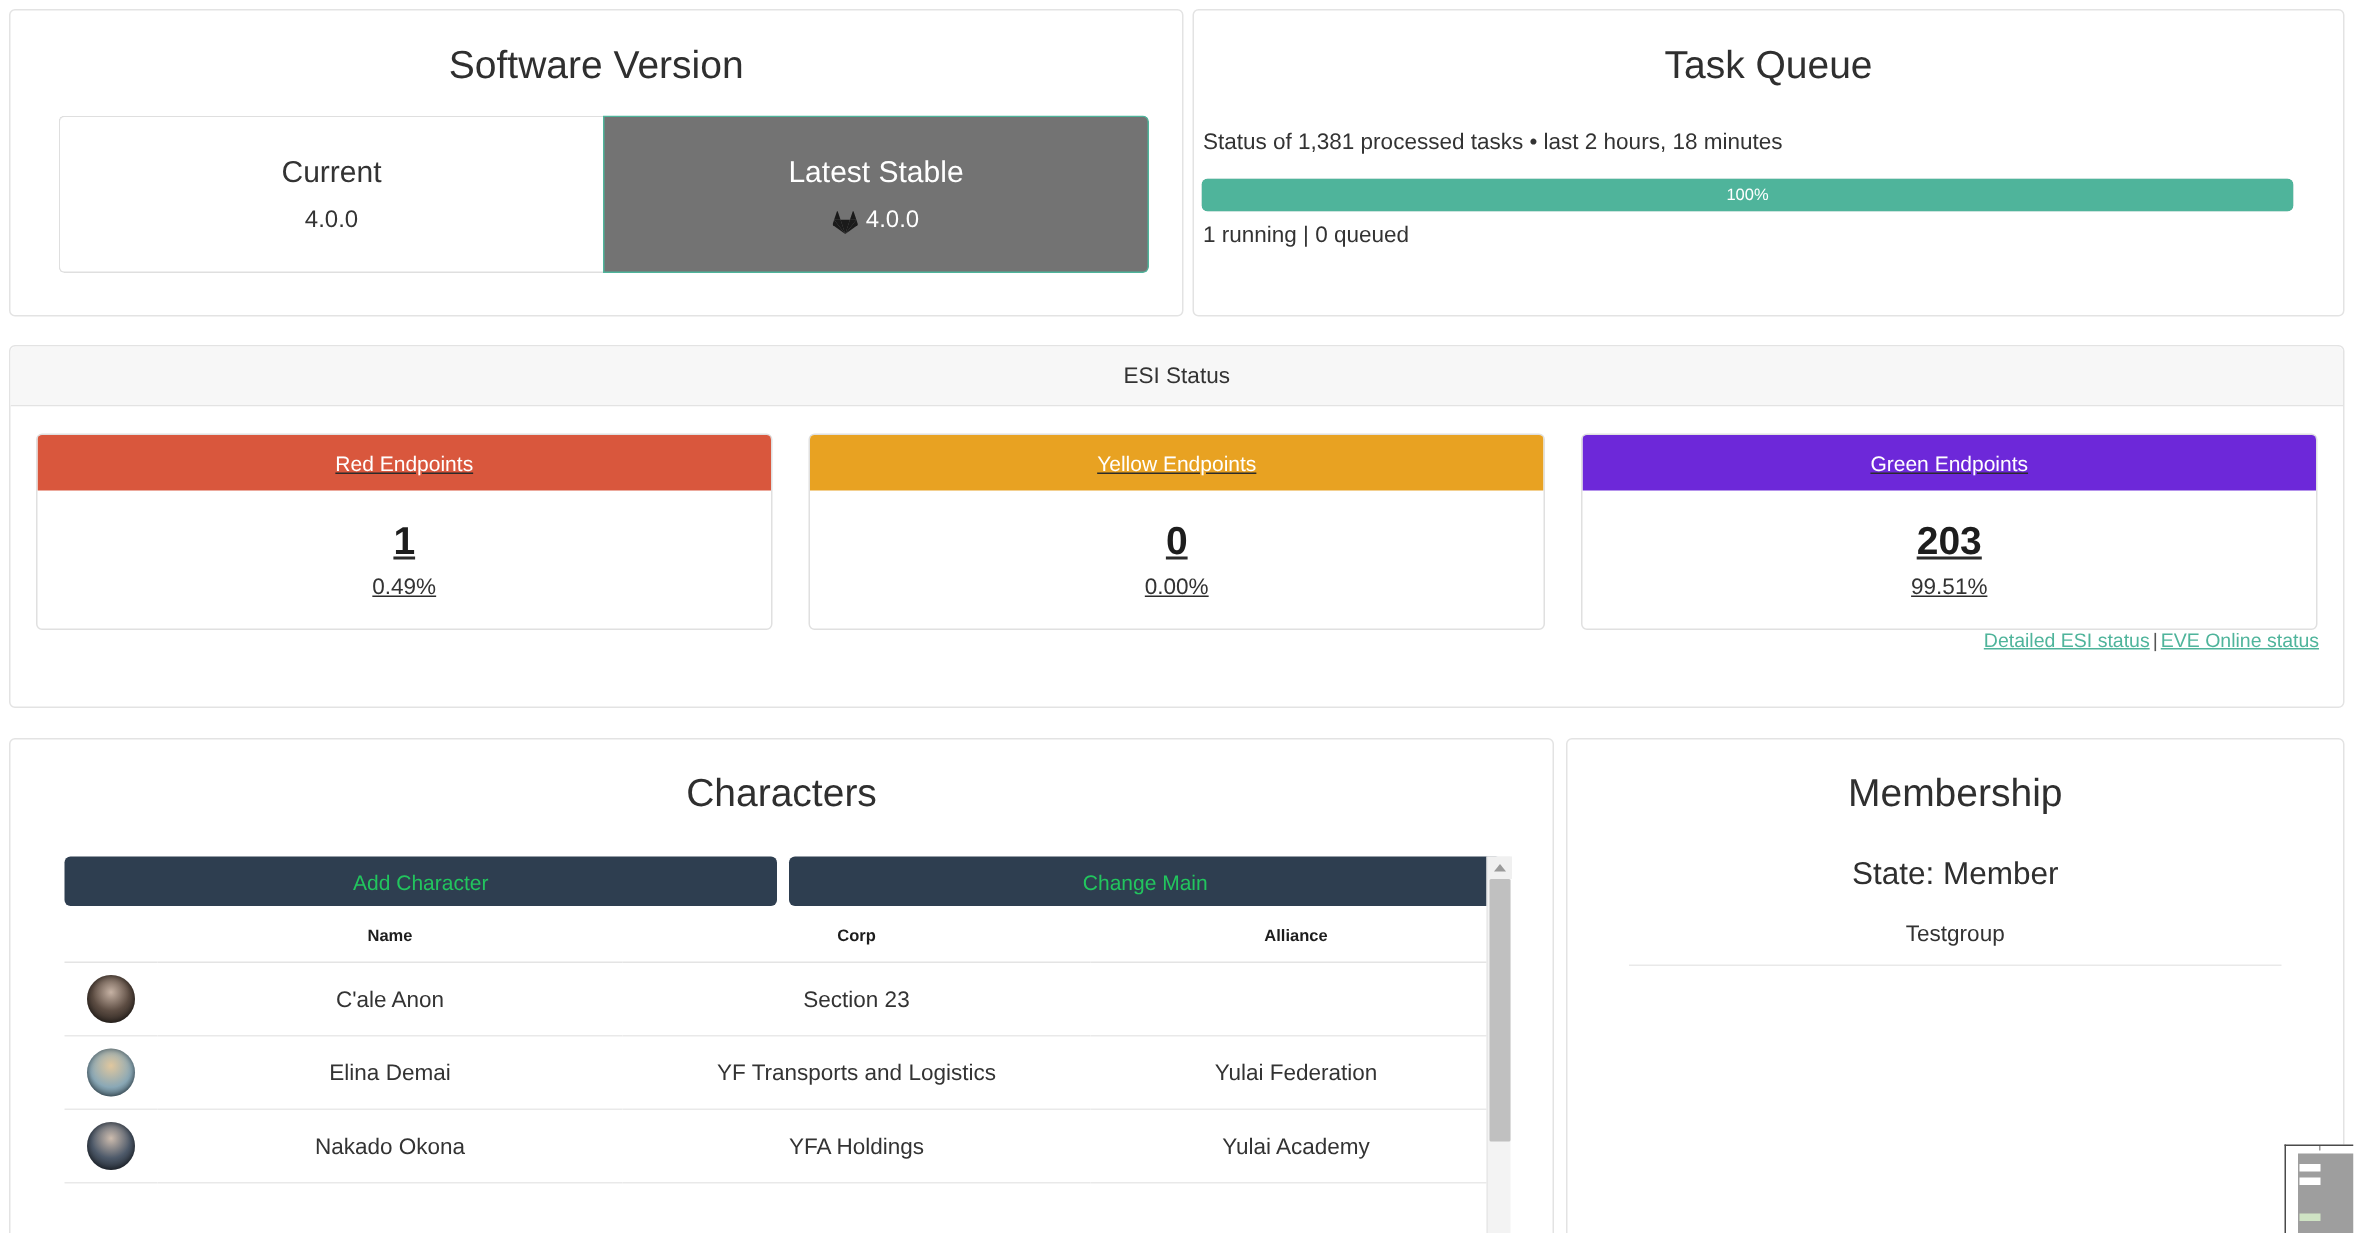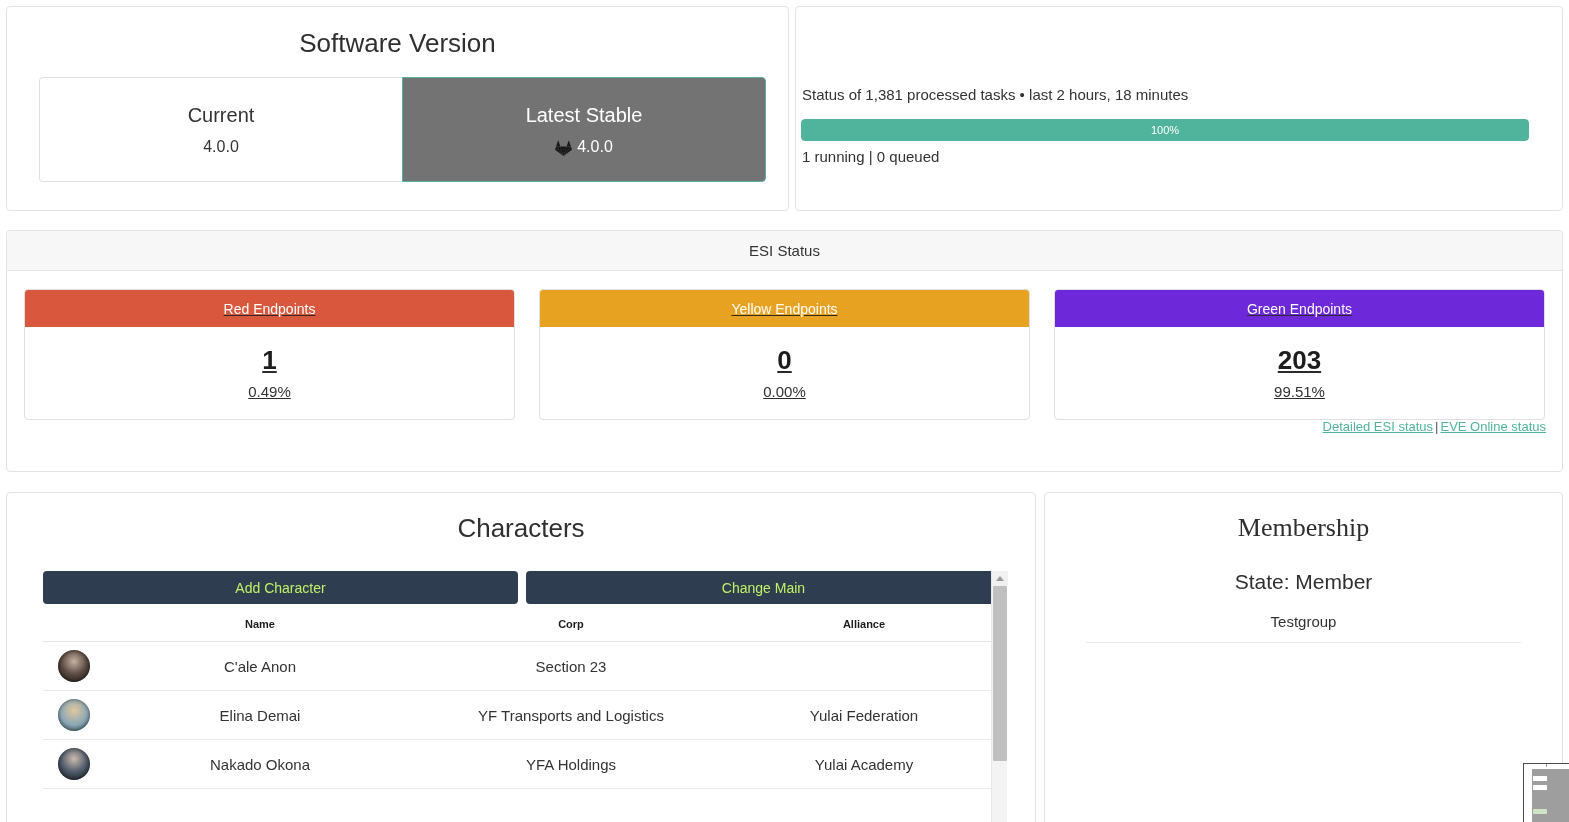--- a/index.html
+++ b/index.html
@@ -130,21 +130,21 @@
   
   #characters-panel { left: 6px; top: 492px; width: 1030px; height: 340px; }
   .ch-title { margin-top: 20px; }
 
   .ch-inner { position: absolute; left: 36px; top: 78px; width: 958px; bottom: 0; }
 
   .ch-buttons { display: flex; gap: 8px; }
   .ch-btn {
     flex: 1;
     background: #2E3E50;
-    color: #bef264;
+    color: #22c55e;
     border: none;
     border-radius: 4px;
     height: 33px;
     font-size: 14px;
     font-family: "Liberation Sans", sans-serif;
     cursor: pointer;
   }
 
   .ch-table { width: 100%; border-collapse: collapse; margin-top: 14px; }
   .ch-table th {
@@ -196,21 +196,21 @@
   }
   .ch-scroll-thumb {
     position: absolute; left: 1px; top: 15px;
     width: 14px; height: 175px;
     background: #c0c0c0;
     border-radius: 1px;
   }
 
   
   #membership-panel { left: 1044px; top: 492px; width: 519px; height: 340px; }
-  .mb-title { margin-top: 20px; font-family: Liberation Serif, serif; }
+  .mb-title { margin-top: 20px; }
   .mb-state {
     text-align: center; font-size: 21px; color: #2f2f2f;
     margin-top: 27px;
   }
   .mb-group {
     text-align: center; font-size: 15px; color: #333;
     margin-top: 19px;
   }
   .mb-divider {
     margin: 12px 41px 0 41px;
@@ -270,20 +270,21 @@
               <path fill="#1a1a1a" d="M22.5 9.1h-6.1L19 1.4c.14-.42.73-.42.87 0L22.5 9.1z"></path>
             </svg>
           </span>
           <span>4.0.0</span>
         </div>
       </div>
     </div>
   </div>
 
   <div class="panel" id="task-queue-panel">
+    <h2 class="panel-title tq-title">Task Queue</h2>
 
     <div class="tq-status">Status of 1,381 processed tasks • last 2 hours, 18 minutes</div>
 
     <div class="progress-outer">
       <div class="progress-bar" id="tq-bar" style="width: 100%;">100%</div>
     </div>
 
     <div class="tq-counts">1 running | 0 queued</div>
   </div>
 

